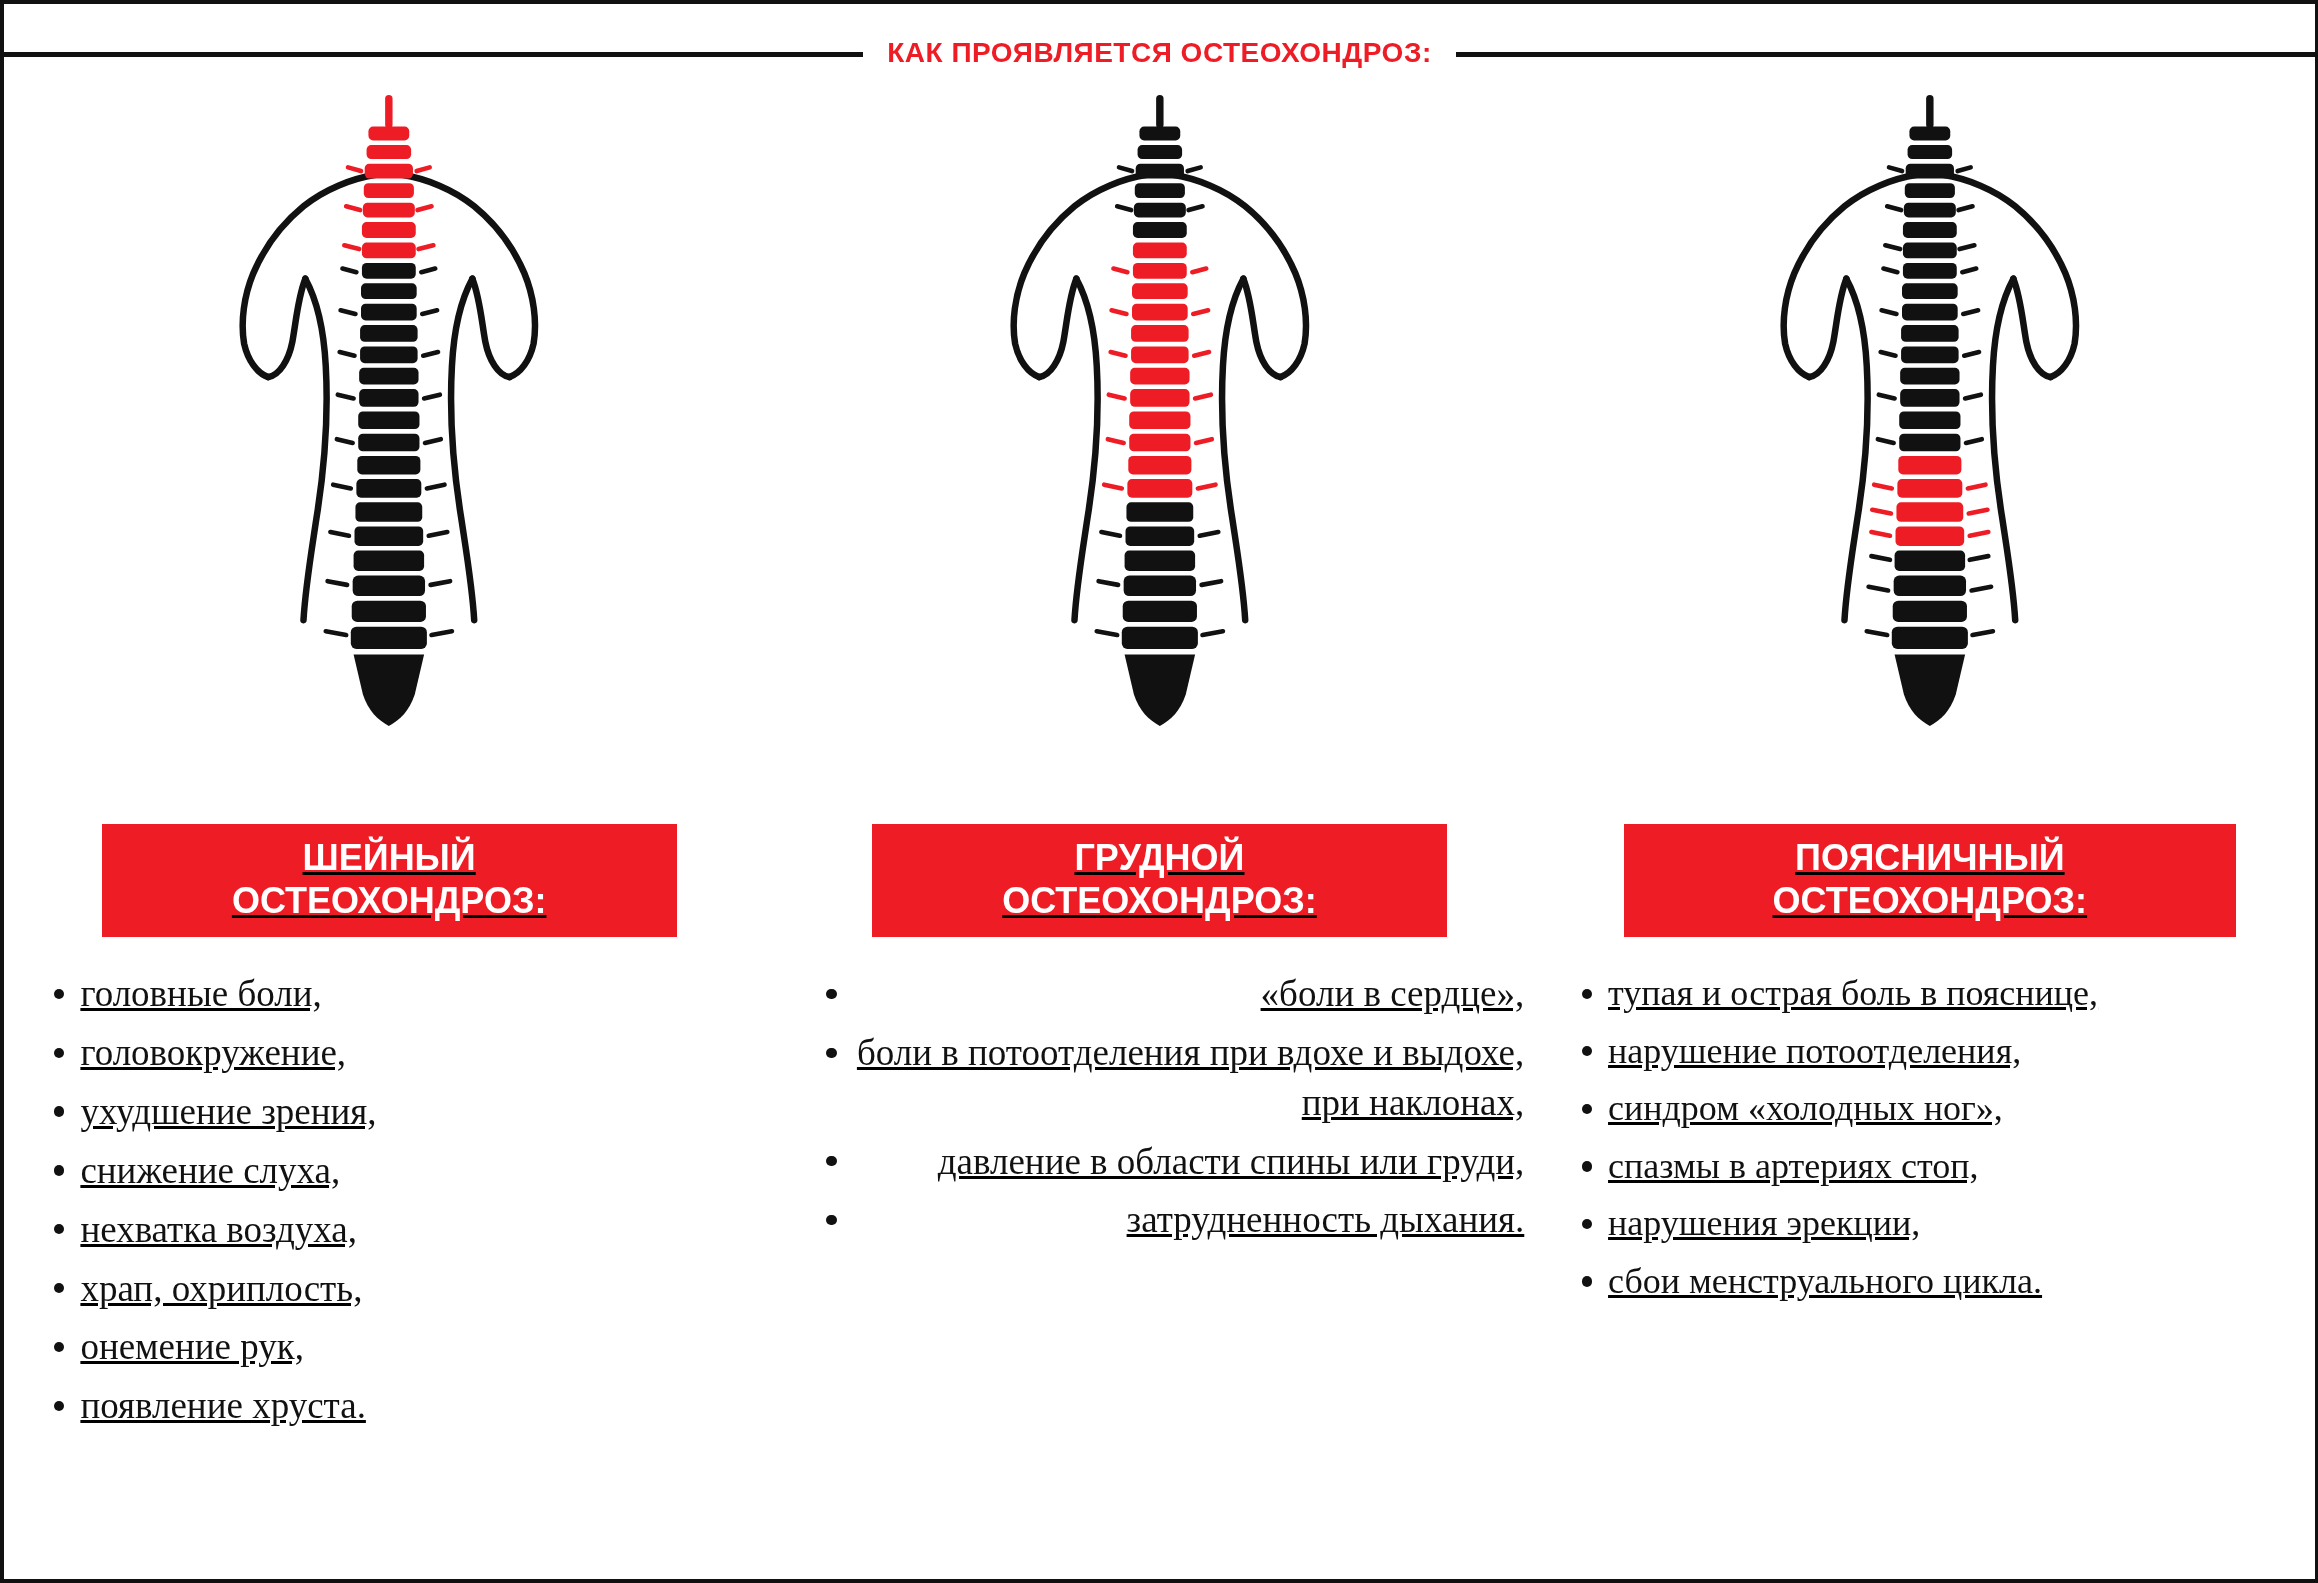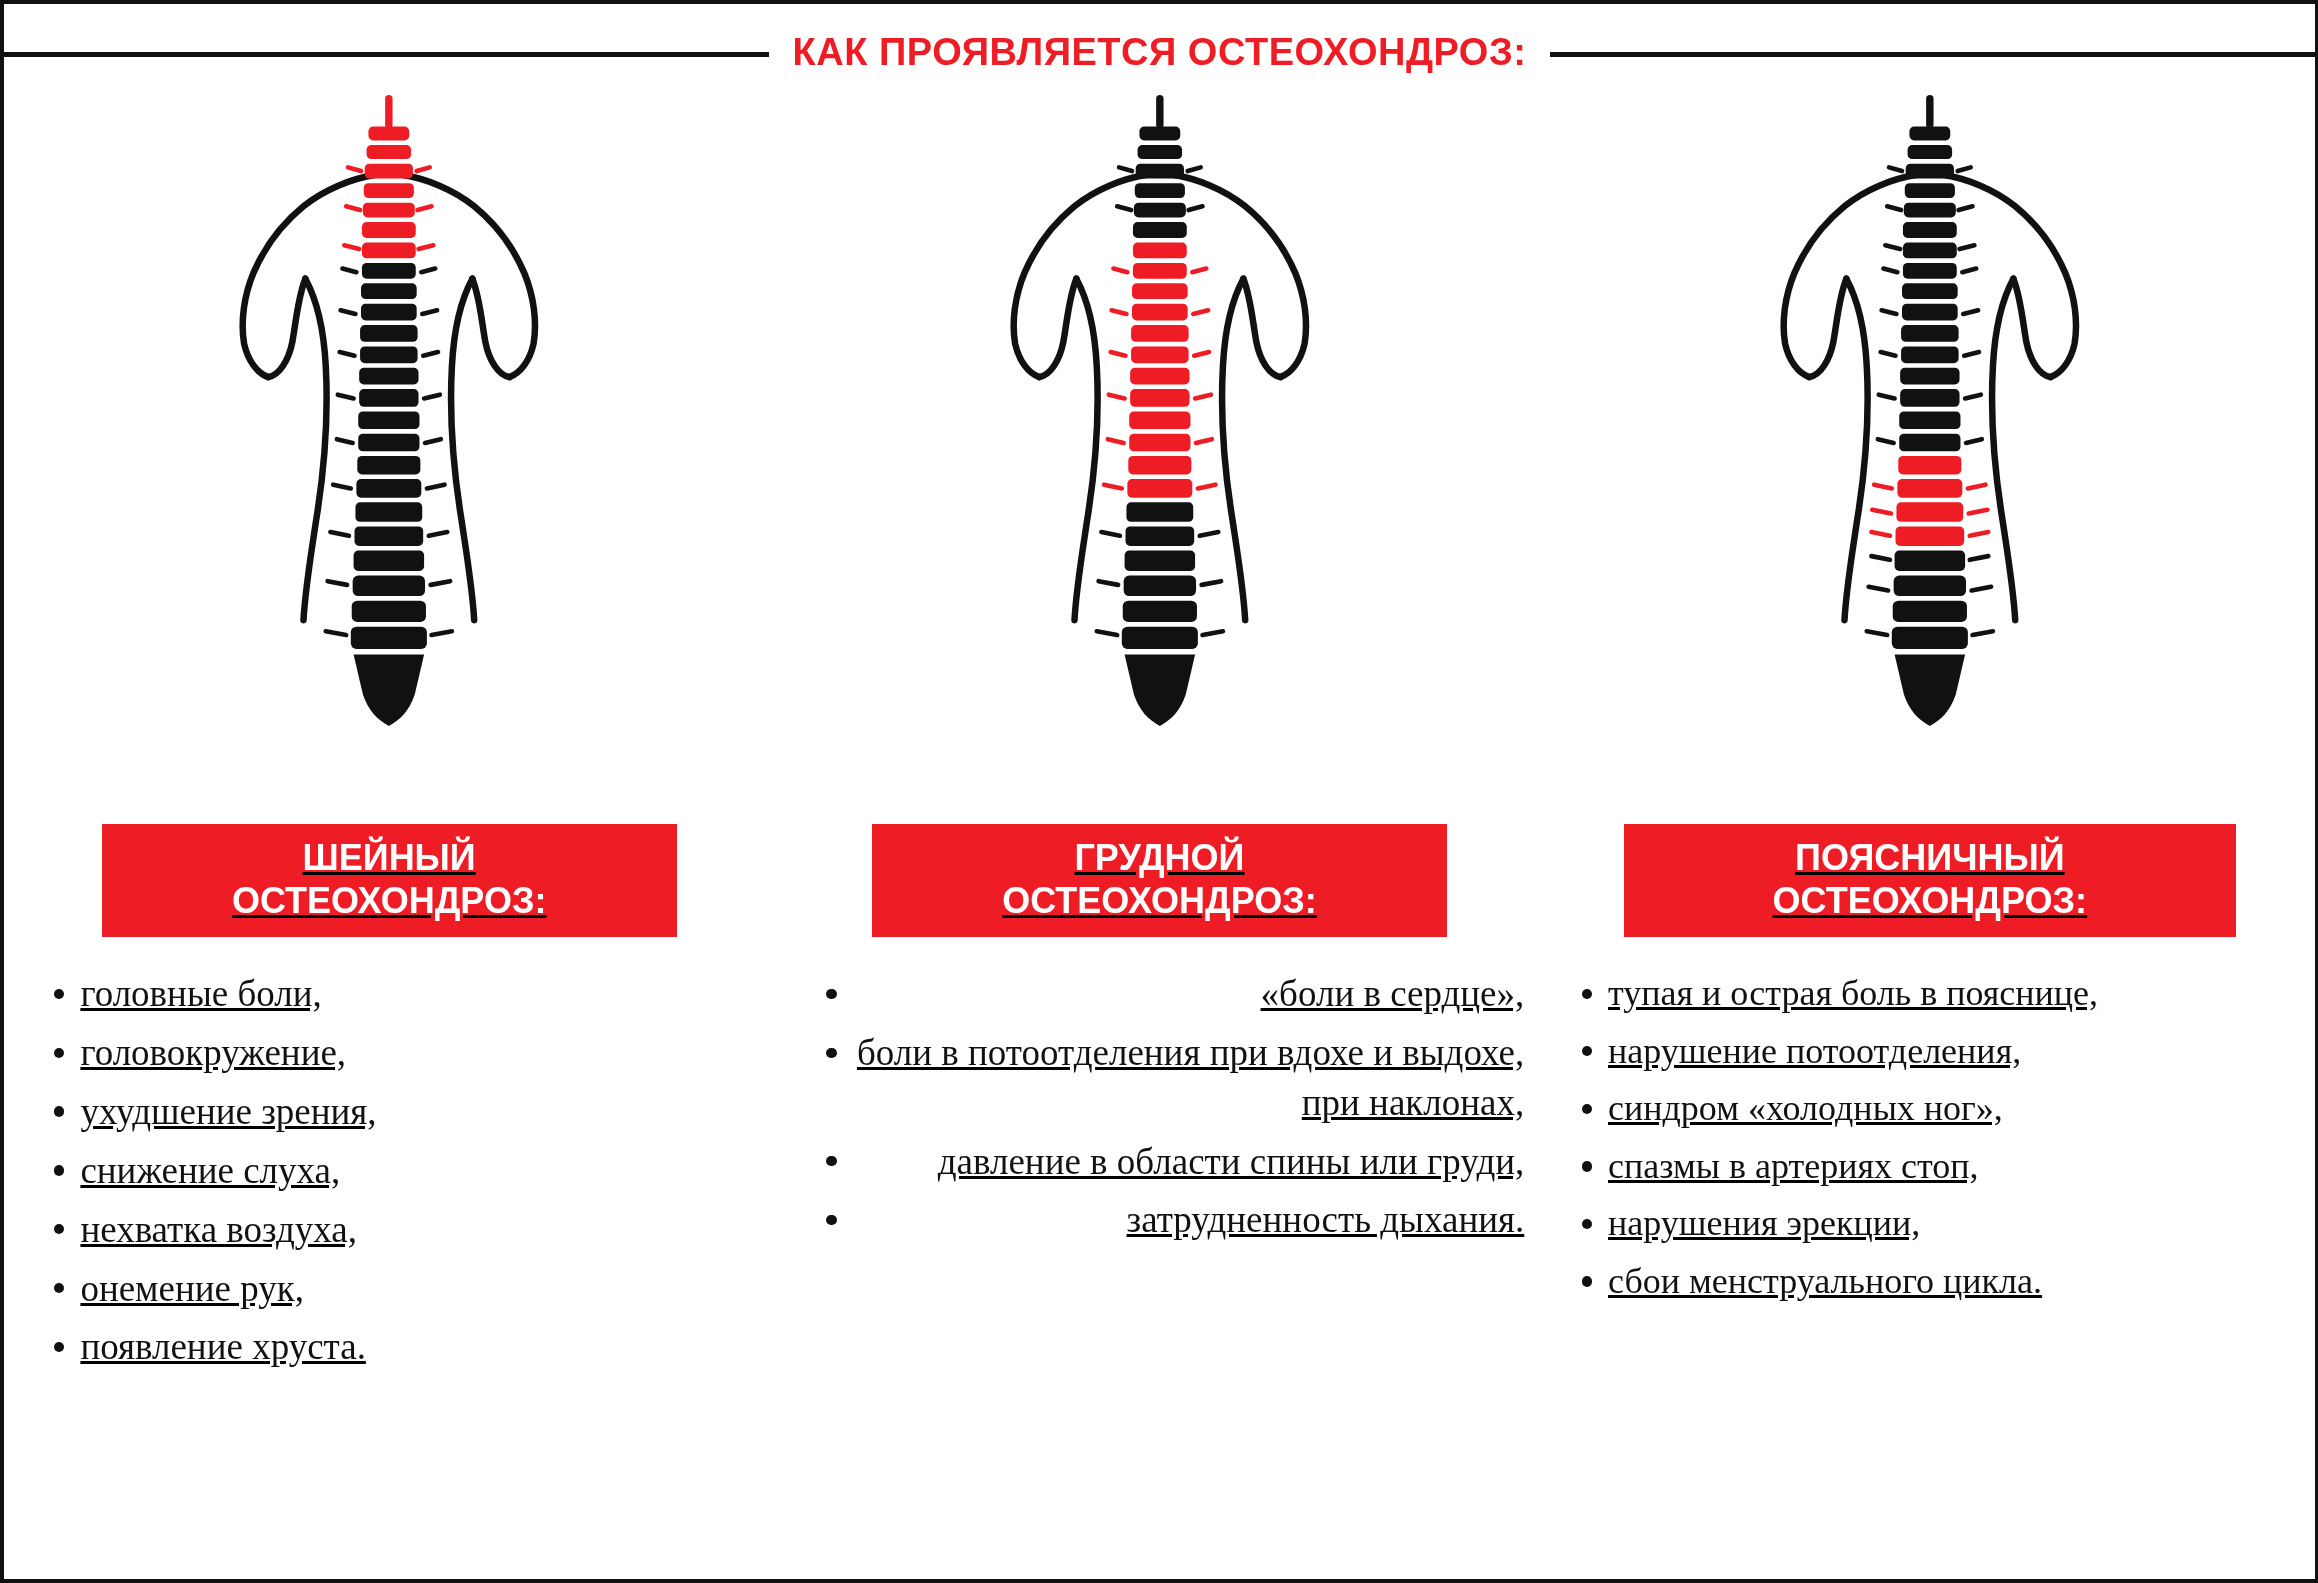--- a/index.html
+++ b/index.html
@@ -35,21 +35,21 @@
     flex: 1 1 auto;
     height: 4.6px;
     background: #111111;
     margin-top: 3.7px;
   }
   .title-rule.left { margin-right: 24px; margin-left: 0; }
   .title-rule.right { margin-left: 24px; margin-right: 0; }
   .title-text {
     flex: 0 0 auto;
     color: #ee1c25;
-    font-size: 38px;
+    font-size: 28px;
     font-weight: bold;
     letter-spacing: 0.5px;
     white-space: nowrap;
   }
 
   
   .columns {
     position: absolute;
     top: 78px;
     left: 0;
@@ -220,20 +220,21 @@
         <span class="l1">ШЕЙНЫЙ</span>
         <span class="l2">ОСТЕОХОНДРОЗ:</span>
       </div>
 
       <ul class="symptoms">
         <li>головные боли,</li>
         <li>головокружение,</li>
         <li>ухудшение зрения,</li>
         <li>снижение слуха,</li>
         <li>нехватка воздуха,</li>
+        <li>храп, охриплость,</li>
         <li>онемение рук,</li>
         <li>появление хруста.</li>
       </ul>
     </div>
 
     <div class="column col-2">
 
       <div class="figure">
         <svg viewBox="0 0 420 790" xmlns="http://www.w3.org/2000/svg" aria-hidden="true">
           <g fill="none" stroke="#111111" stroke-width="7" stroke-linecap="round">

